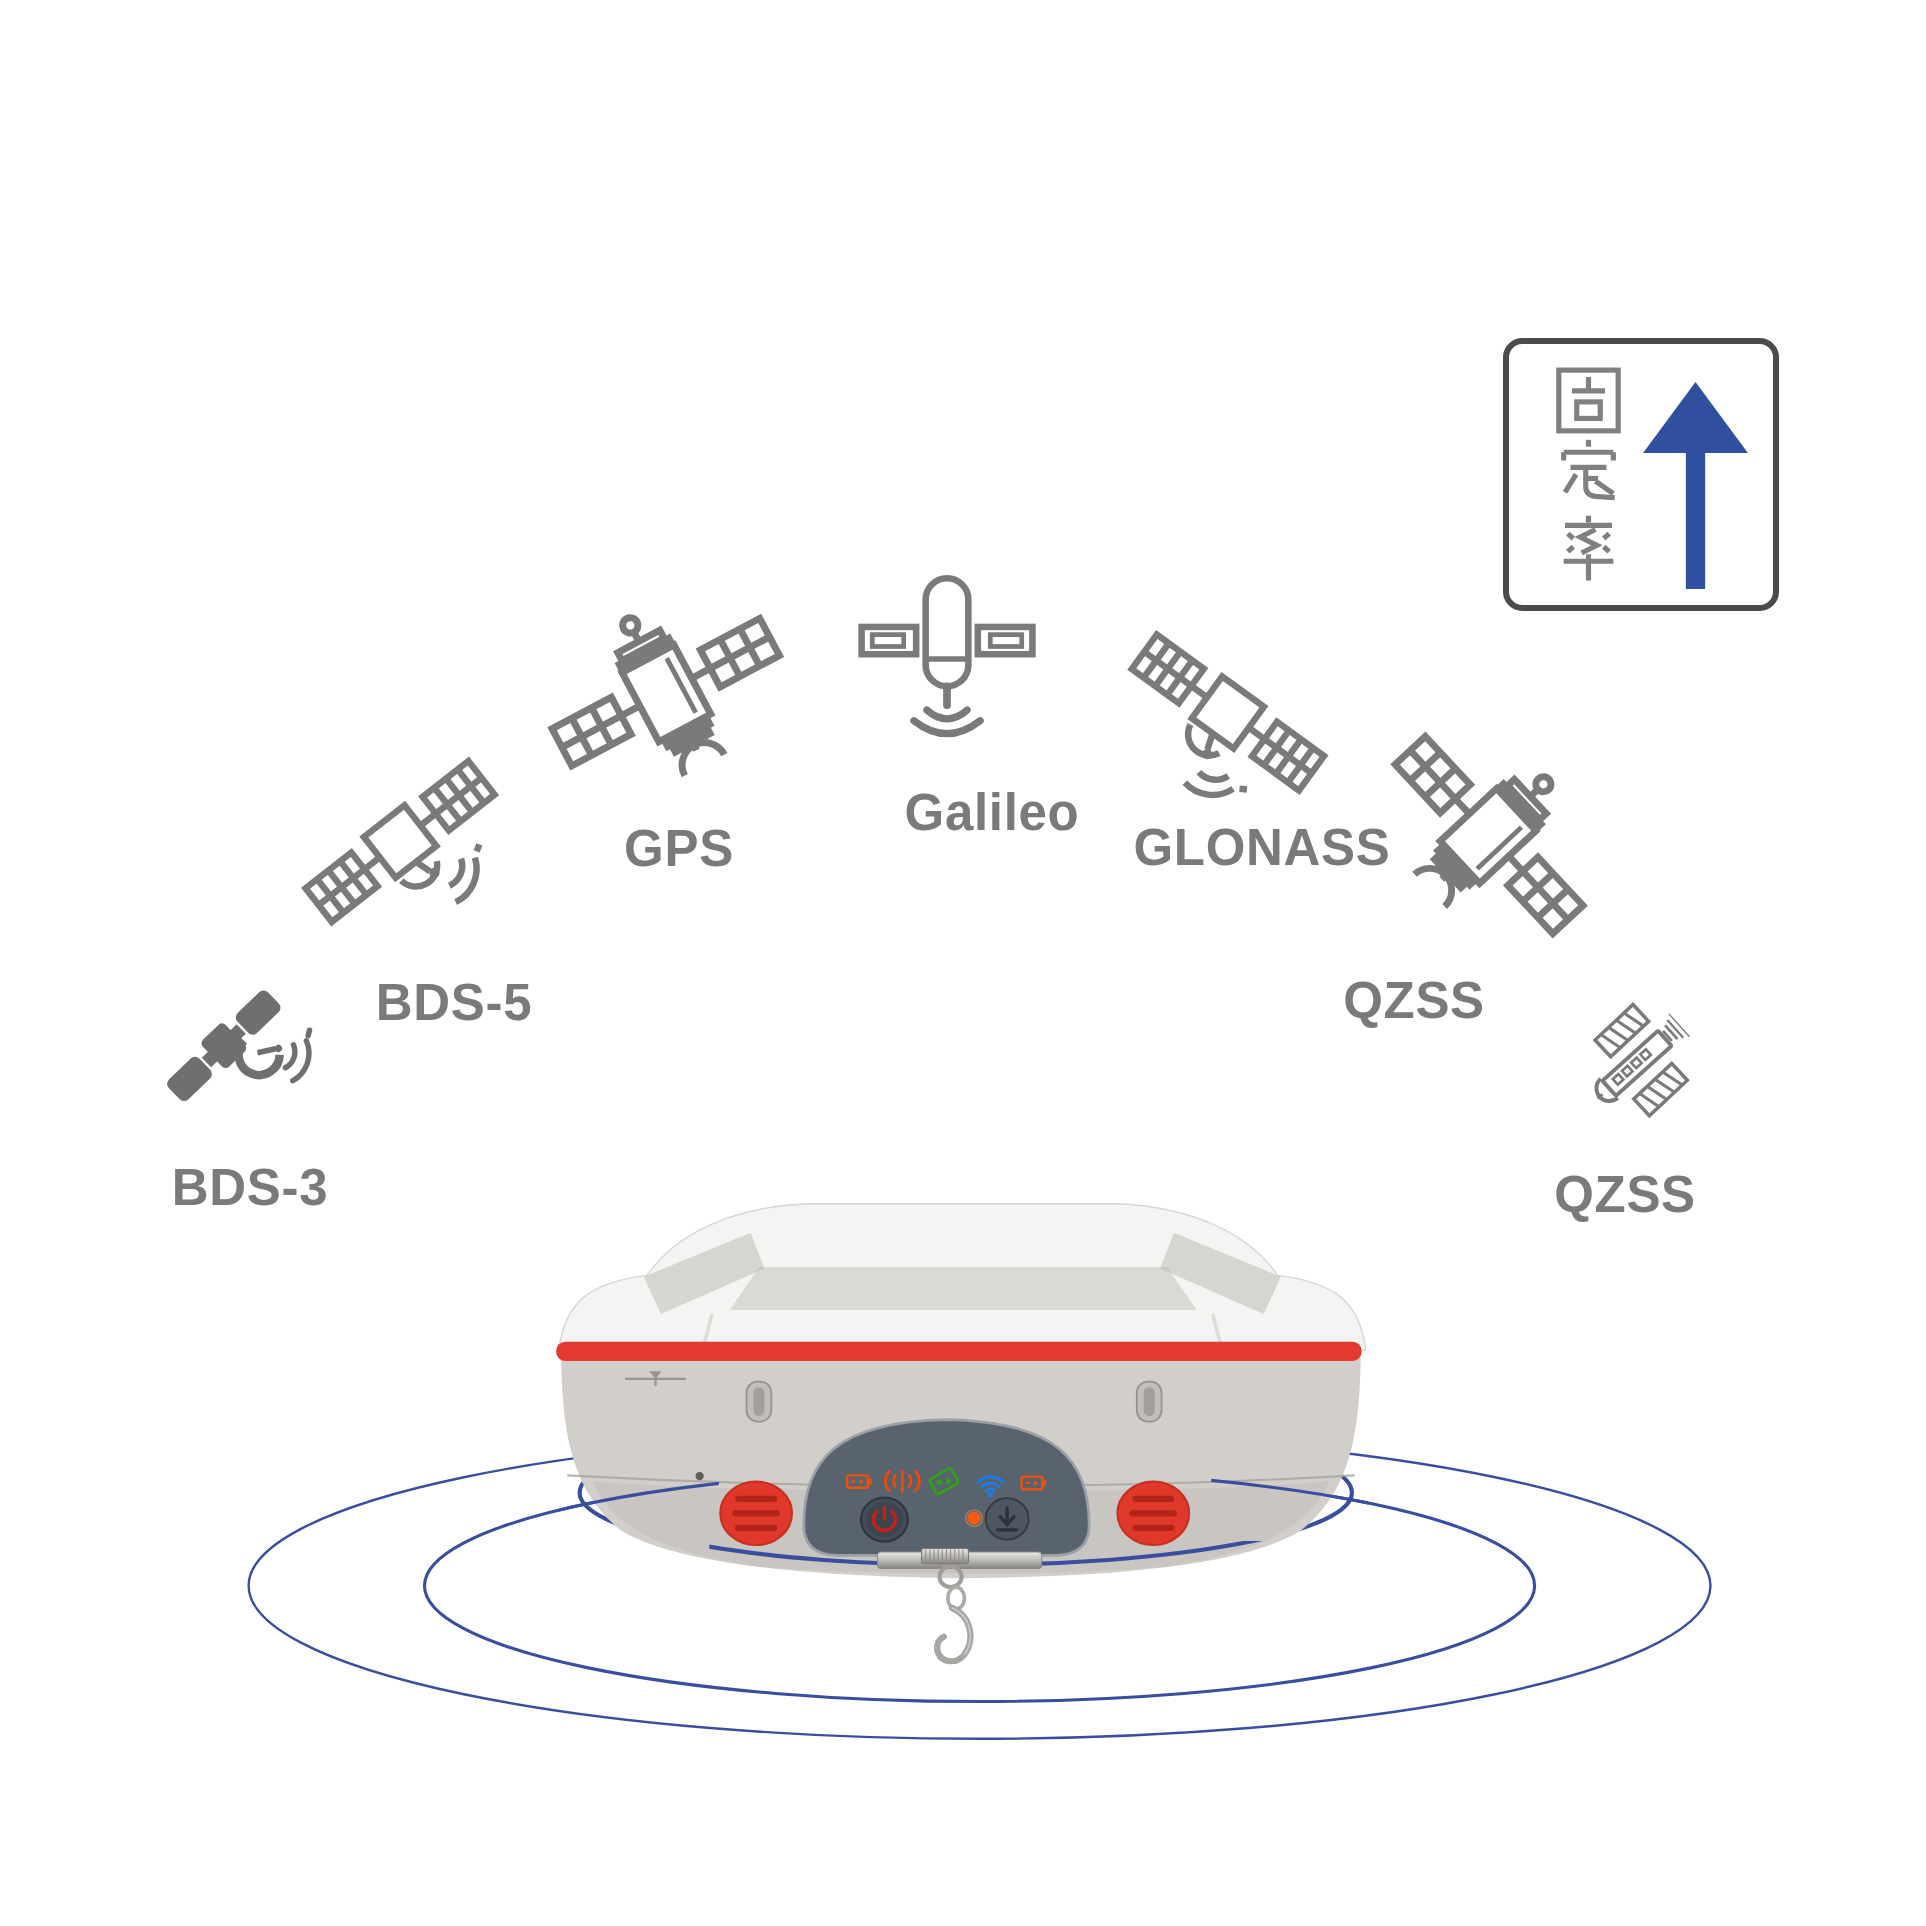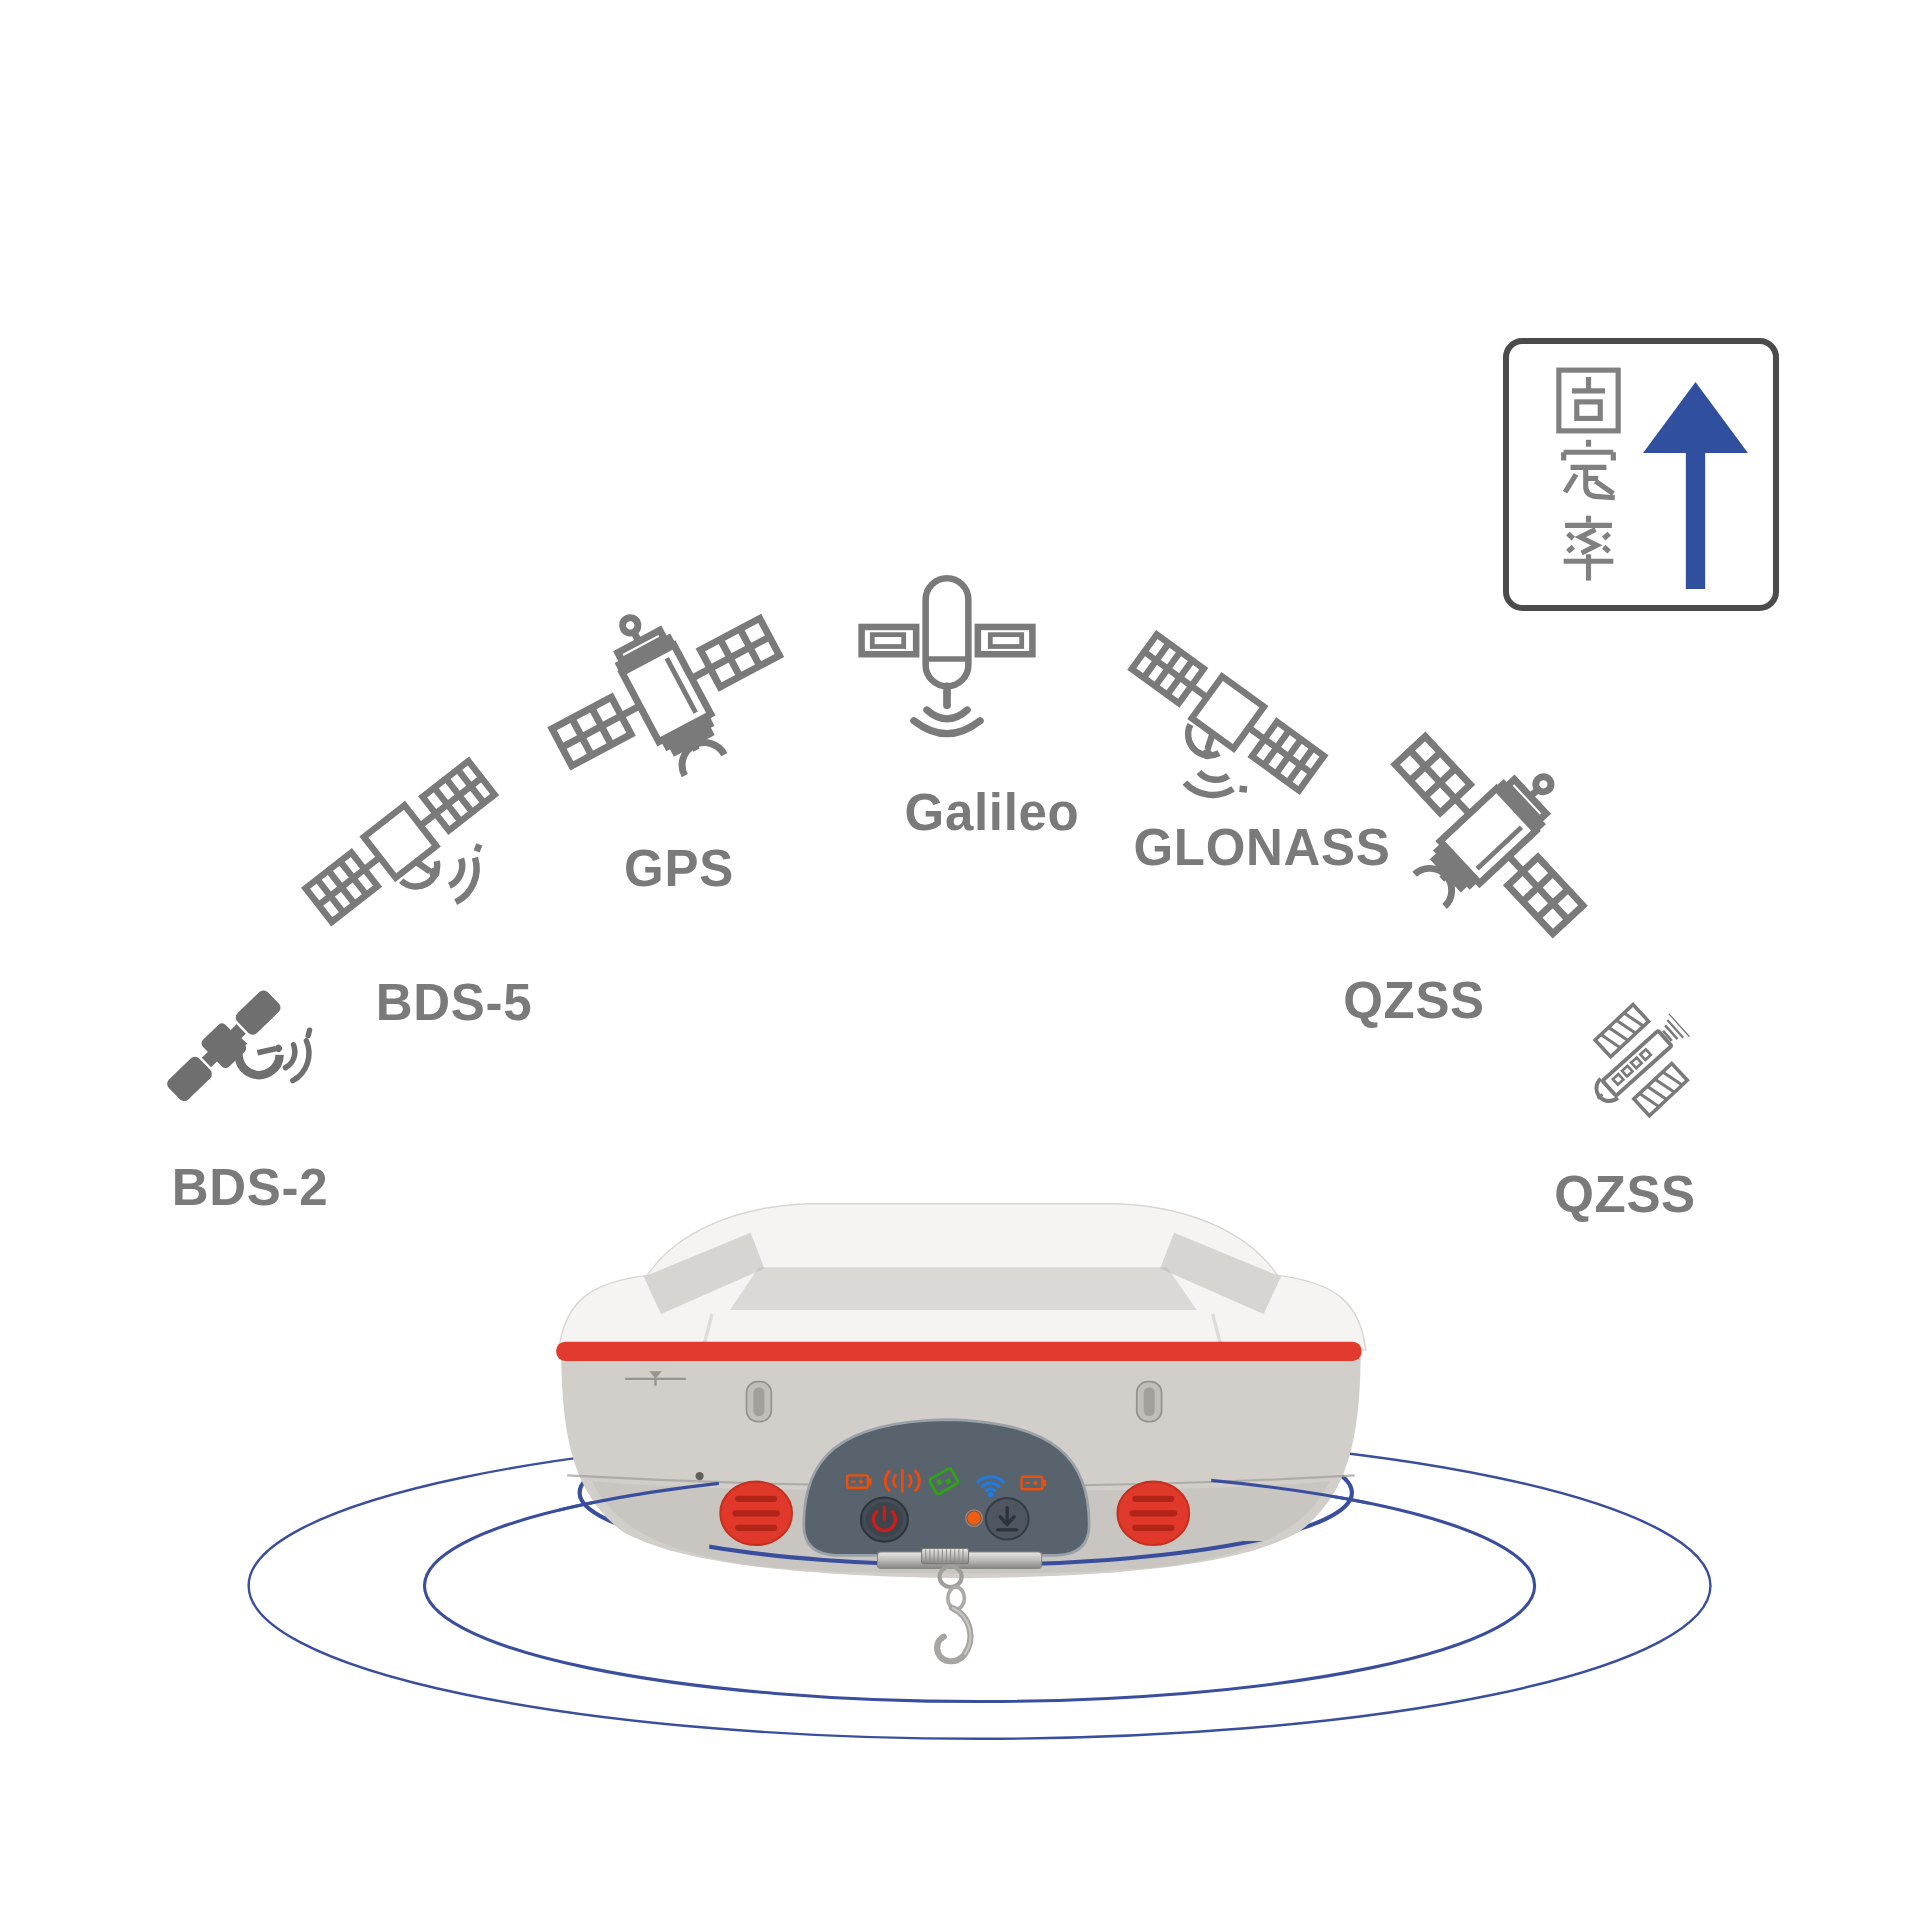--- a/index.html
+++ b/index.html
@@ -336,23 +336,23 @@
       <g transform="rotate(47 196 218)" stroke-width="8">
         <rect x="170" y="158" width="52" height="118"></rect>
         <line x1="170" y1="186" x2="222" y2="174" stroke-width="7"></line>
         <line x1="170" y1="210" x2="222" y2="198" stroke-width="7"></line>
         <line x1="170" y1="234" x2="222" y2="222" stroke-width="7"></line>
         <line x1="170" y1="258" x2="222" y2="246" stroke-width="7"></line>
       </g>
     </g>
   </svg>
 
-  <div class="sat-label" style="left:250px;top:1187px">BDS-2</div>
+  <div class="sat-label" style="left:250px;top:1187px">BDS-3</div>
   <div class="sat-label" style="left:454px;top:1002px">BDS-5</div>
-  <div class="sat-label" style="left:679px;top:868px">GPS</div>
+  <div class="sat-label" style="left:679px;top:848px">GPS</div>
   <div class="sat-label" style="left:992px;top:812px">Galileo</div>
   <div class="sat-label" style="left:1262px;top:847px">GLONASS</div>
   <div class="sat-label" style="left:1414px;top:1000px">QZSS</div>
   <div class="sat-label" style="left:1625px;top:1194px">QZSS</div>
 
   <div class="fix-box">
     <span class="sr-only">固定率</span>
 
     <svg class="abs" style="left:45px;top:22px;width:69px;height:218px" viewBox="0 0 100 316">
       <g fill="none" stroke="#808080" stroke-width="7.5">

